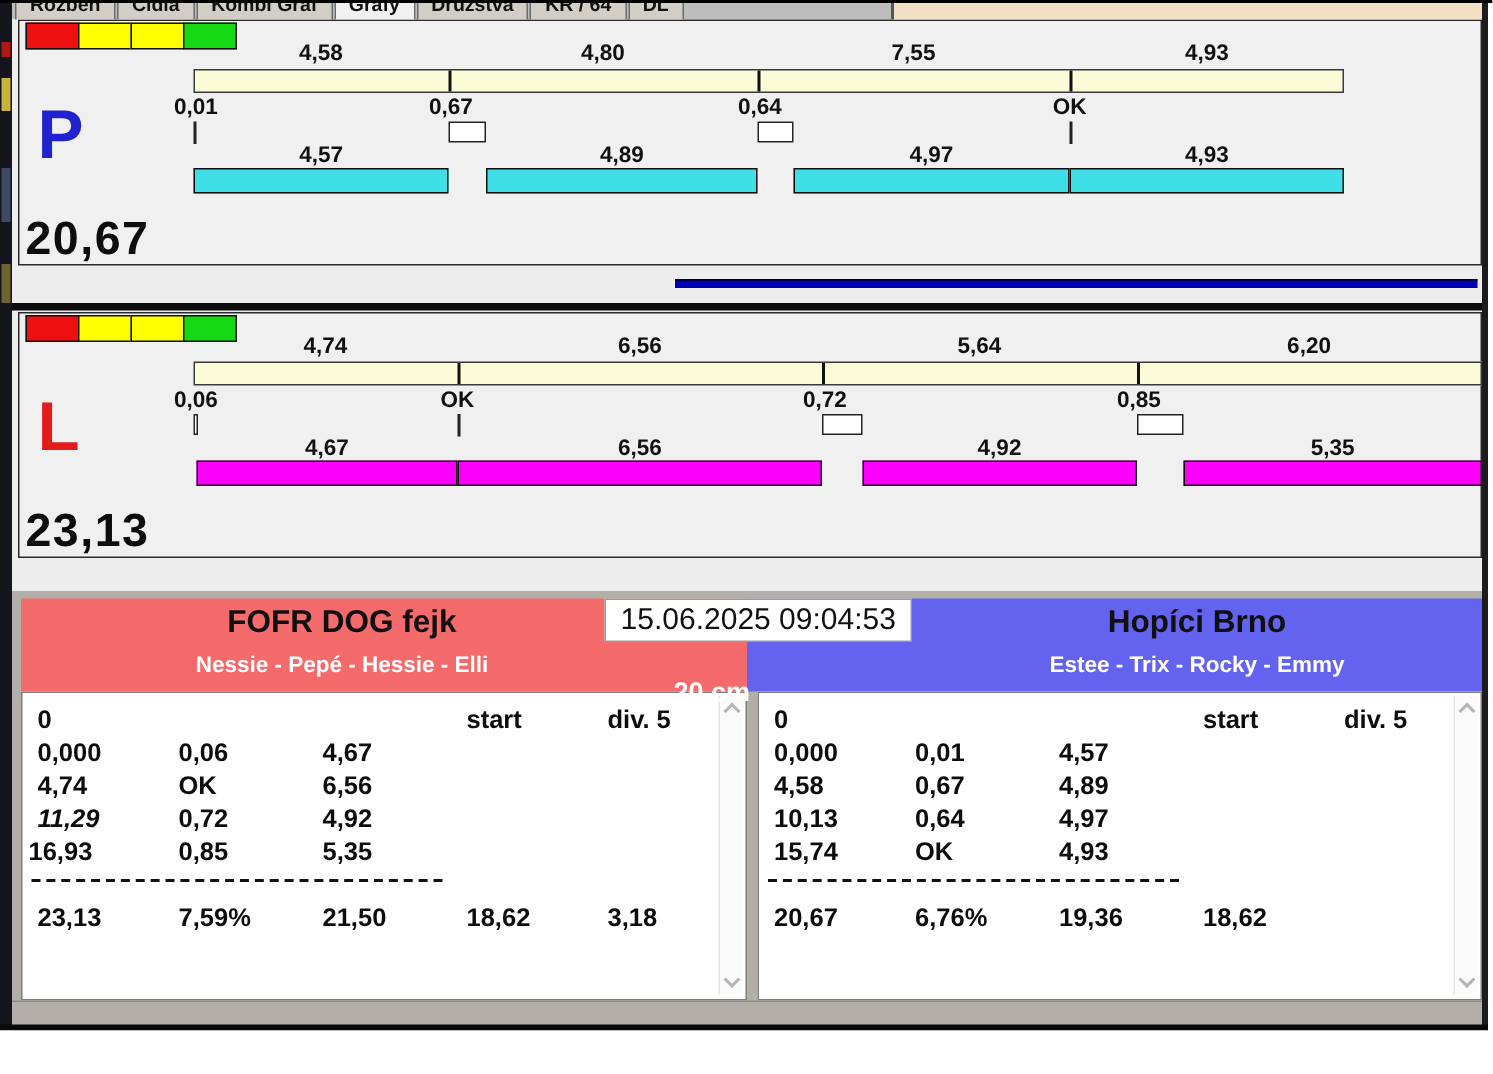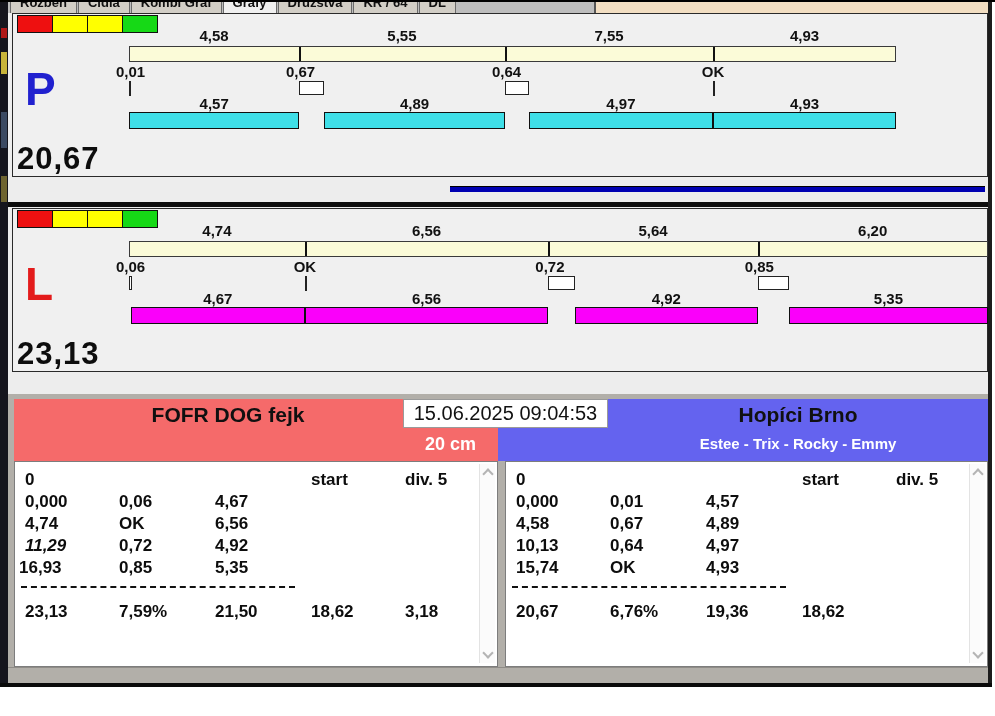--- a/index.html
+++ b/index.html
@@ -47,21 +47,21 @@
 
   
   .team-header{position:absolute;top:399px;height:62px;}
   #team-0{left:14px;width:484px;}
   #team-1{left:498px;width:490px;}
   .team-name{position:absolute;top:5px;font-size:21px;font-weight:bold;color:#101010;text-align:center;line-height:1;}
   .team-dogs{position:absolute;top:37px;font-size:15px;font-weight:bold;color:#ffffff;text-align:center;line-height:1;}
   .timestamp{position:absolute;left:403px;top:399px;width:205px;height:29px;background:#ffffff;border:1px solid #9a9a9a;
              box-sizing:border-box;text-align:center;font-size:20px;line-height:27px;color:#111;z-index:6;}
   .height-badge{position:absolute;top:429px;height:32px;text-align:center;font-size:18px;font-weight:bold;color:#ffffff;line-height:30px;z-index:6;}
-  #height-0{left:403px;width:95px;}
+  #height-0{left:427px;width:95px;margin-top:17px;}
   #height-1{left:498px;width:105px;}
 
   
   .runtable{position:absolute;top:461px;height:206px;background:#ffffff;border:1px solid #7d7d7d;box-sizing:border-box;}
   #table-0{left:14px;width:484px;}
   #table-1{left:505px;width:483px;}
   .cell{position:absolute;font-size:17px;font-weight:bold;line-height:1;white-space:nowrap;color:#0d0d0d;}
   .dashline{position:absolute;border-top:2px dashed #111;height:0;}
   .sb{position:absolute;right:2px;top:2px;bottom:3px;width:15px;background:#fbfbfb;border-left:1px solid #e3e3e3;}
   .sb-btn{position:absolute;left:0;width:15px;height:16px;}
@@ -87,21 +87,21 @@
   <div class="bg-bottom"></div>
 
   <div class="panel" id="panel-0">
     <div class="graph">
         <div class="segbar" style="left: 116px; width: 767.064px;">
           <div class="segdiv" style="left: 168.964px;"></div>
           <div class="segdiv" style="left: 374.924px;"></div>
           <div class="segdiv" style="left: 583.111px;"></div>
         </div>
         <div class="seglabel" style="left: 116px; width: 169.964px;">4,58</div>
-        <div class="seglabel" style="left: 285.964px; width: 205.96px;">5,55</div>
+        <div class="seglabel" style="left: 285.964px; width: 205.96px;">4,80</div>
         <div class="seglabel" style="left: 491.924px; width: 208.187px;">7,55</div>
         <div class="seglabel" style="left: 700.111px; width: 182.952px;">4,93</div>
         <div class="ticklabel" style="left: 103px;">0,01</div>
         <div class="tickline" style="left: 116px;"></div>
         <div class="ticklabel" style="left: 272.964px;">0,67</div>
         <div class="tickbox" style="left: 285.964px; width: 24.8637px;"></div>
         <div class="ticklabel" style="left: 478.924px;">0,64</div>
         <div class="tickbox" style="left: 491.924px; width: 23.7504px;"></div>
         <div class="ticklabel ok" style="left: 680.111px; width: 40px;">OK</div>
         <div class="tickline" style="left: 700.111px;"></div>
@@ -160,20 +160,21 @@
         <div class="light" style="background: rgb(255, 255, 0);"></div>
         <div class="light" style="background: rgb(255, 255, 0);"></div>
         <div class="light" style="background: rgb(22, 217, 22);"></div>
       </div>
     <div class="lane-letter" style="color: rgb(227, 27, 27);">L</div>
     <div class="lane-total">23,13</div>
   </div>
 
   <div class="team-header" id="team-0" style="background: rgb(245, 106, 106);">
     <div class="team-name" style="left:14px;width:400px;">FOFR DOG fejk</div>
+    <div class="team-dogs" style="left:14px;width:400px;">Nessie - Pepé - Hessie - Elli</div>
   </div>
   <div class="team-header" id="team-1" style="background: rgb(100, 99, 239);">
     <div class="team-name" style="left:110px;width:380px;">Hopíci Brno</div>
     <div class="team-dogs" style="left:110px;width:380px;text-align:center;">Estee - Trix - Rocky - Emmy</div>
   </div>
   <div class="timestamp">15.06.2025 09:04:53</div>
   <div class="height-badge" id="height-0">20 cm</div>
 
   <div class="runtable" id="table-0">
     <div class="sb">

